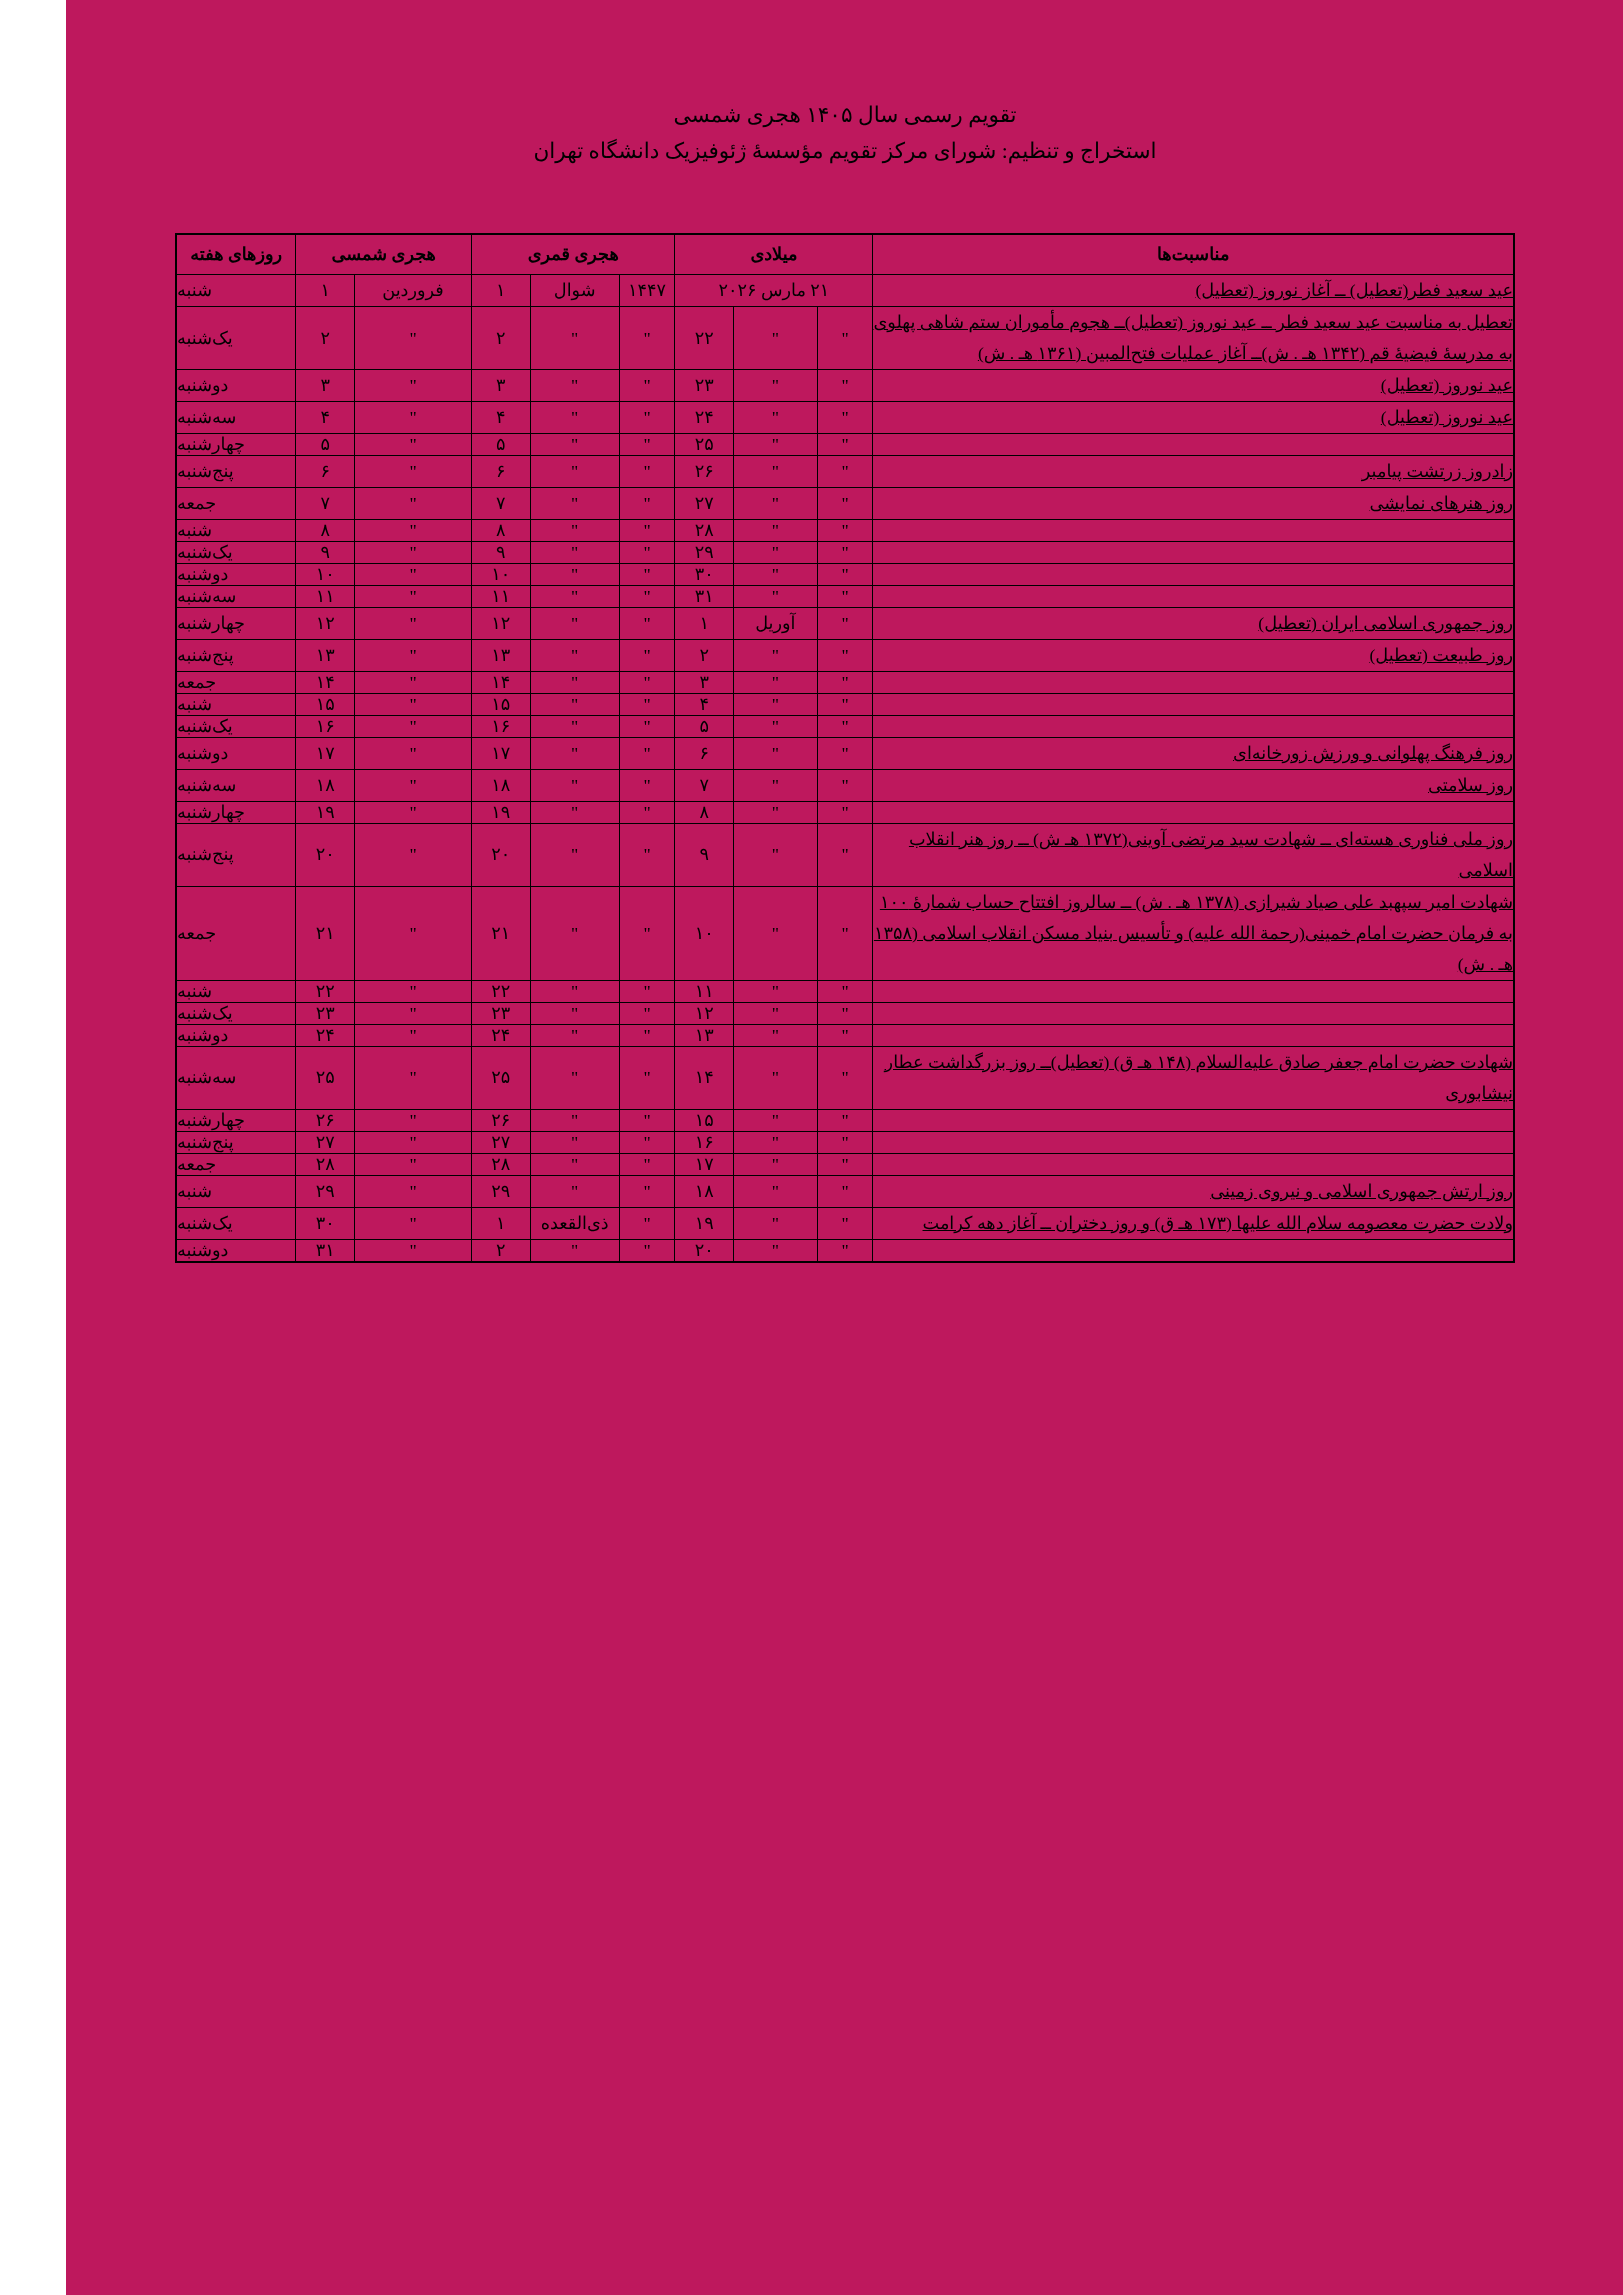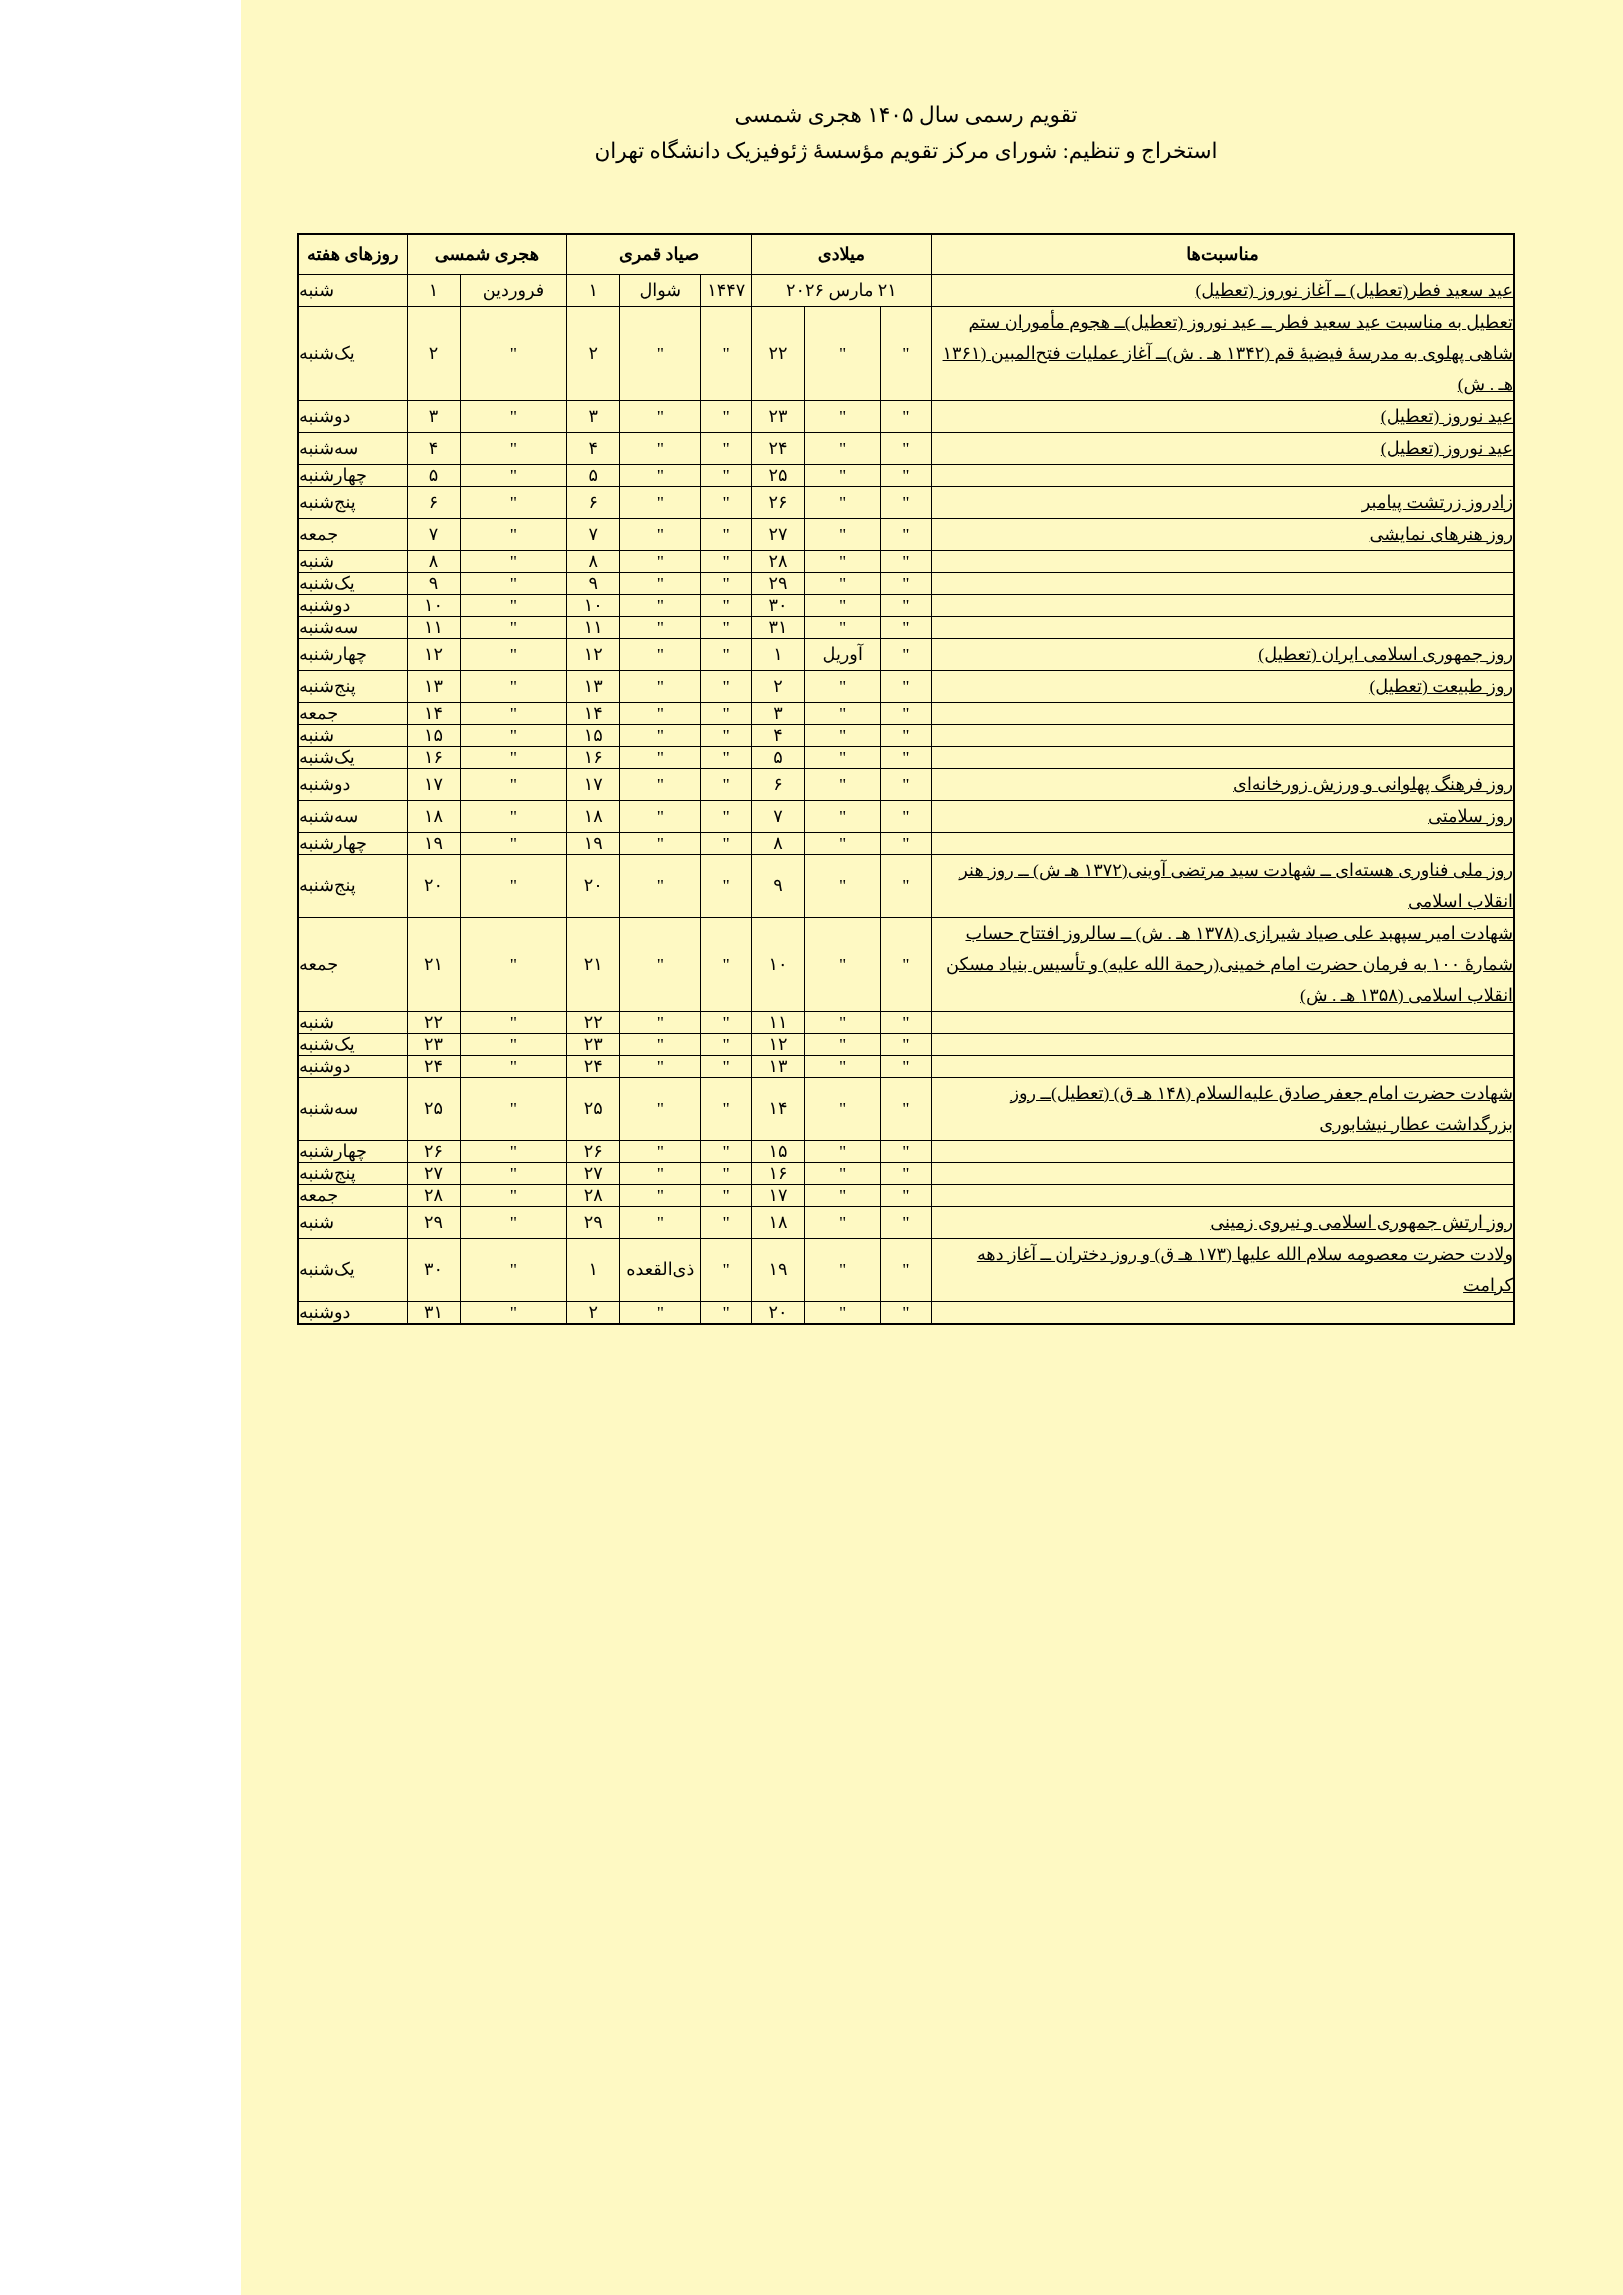--- a/index.html
+++ b/index.html
@@ -7,25 +7,25 @@
     padding: 0;
     background: #ffffff;
   }
   body {
     font-family: "Liberation Serif", "DejaVu Serif", serif;
     color: #000000;
     width: 1623px;
     direction: rtl;
   }
   .page {
-    width: 1382px;
+    width: 1557px;
     min-height: 2295px;
     box-sizing: border-box;
-    padding: 98px 108px 59px 56px;
-    background: #fef9c3;
+    padding: 98px 108px 59px 109px;
+    background: #be185d;
   }
   .titles {
     text-align: center;
     margin-bottom: 64px;
   }
   .titles div {
     font-size: 21.6px;
     line-height: 1.65;
     font-weight: normal;
     letter-spacing: 0;
@@ -111,21 +111,21 @@
       <col class="c-h-mon">
       <col class="c-h-d">
       <col class="c-s-mon">
       <col class="c-s-d">
       <col class="c-wd">
     </colgroup>
     <thead>
       <tr>
         <th>مناسبت‌ها</th>
         <th colspan="3">میلادی</th>
-        <th colspan="3">صیاد قمری</th>
+        <th colspan="3">هجری قمری</th>
         <th colspan="2">هجری شمسی</th>
         <th>روزهای هفته</th>
       </tr>
     </thead>
     <tbody id="cal-body">
         <tr>
           <td class="occ">عید سعید فطر(تعطیل) ــ آغاز نوروز (تعطیل)</td>
           <td class="mon" colspan="3">۲۱ مارس ۲۰۲۶</td>
           <td class="dit">۱۴۴۷</td>
           <td class="mon">شوال</td>

